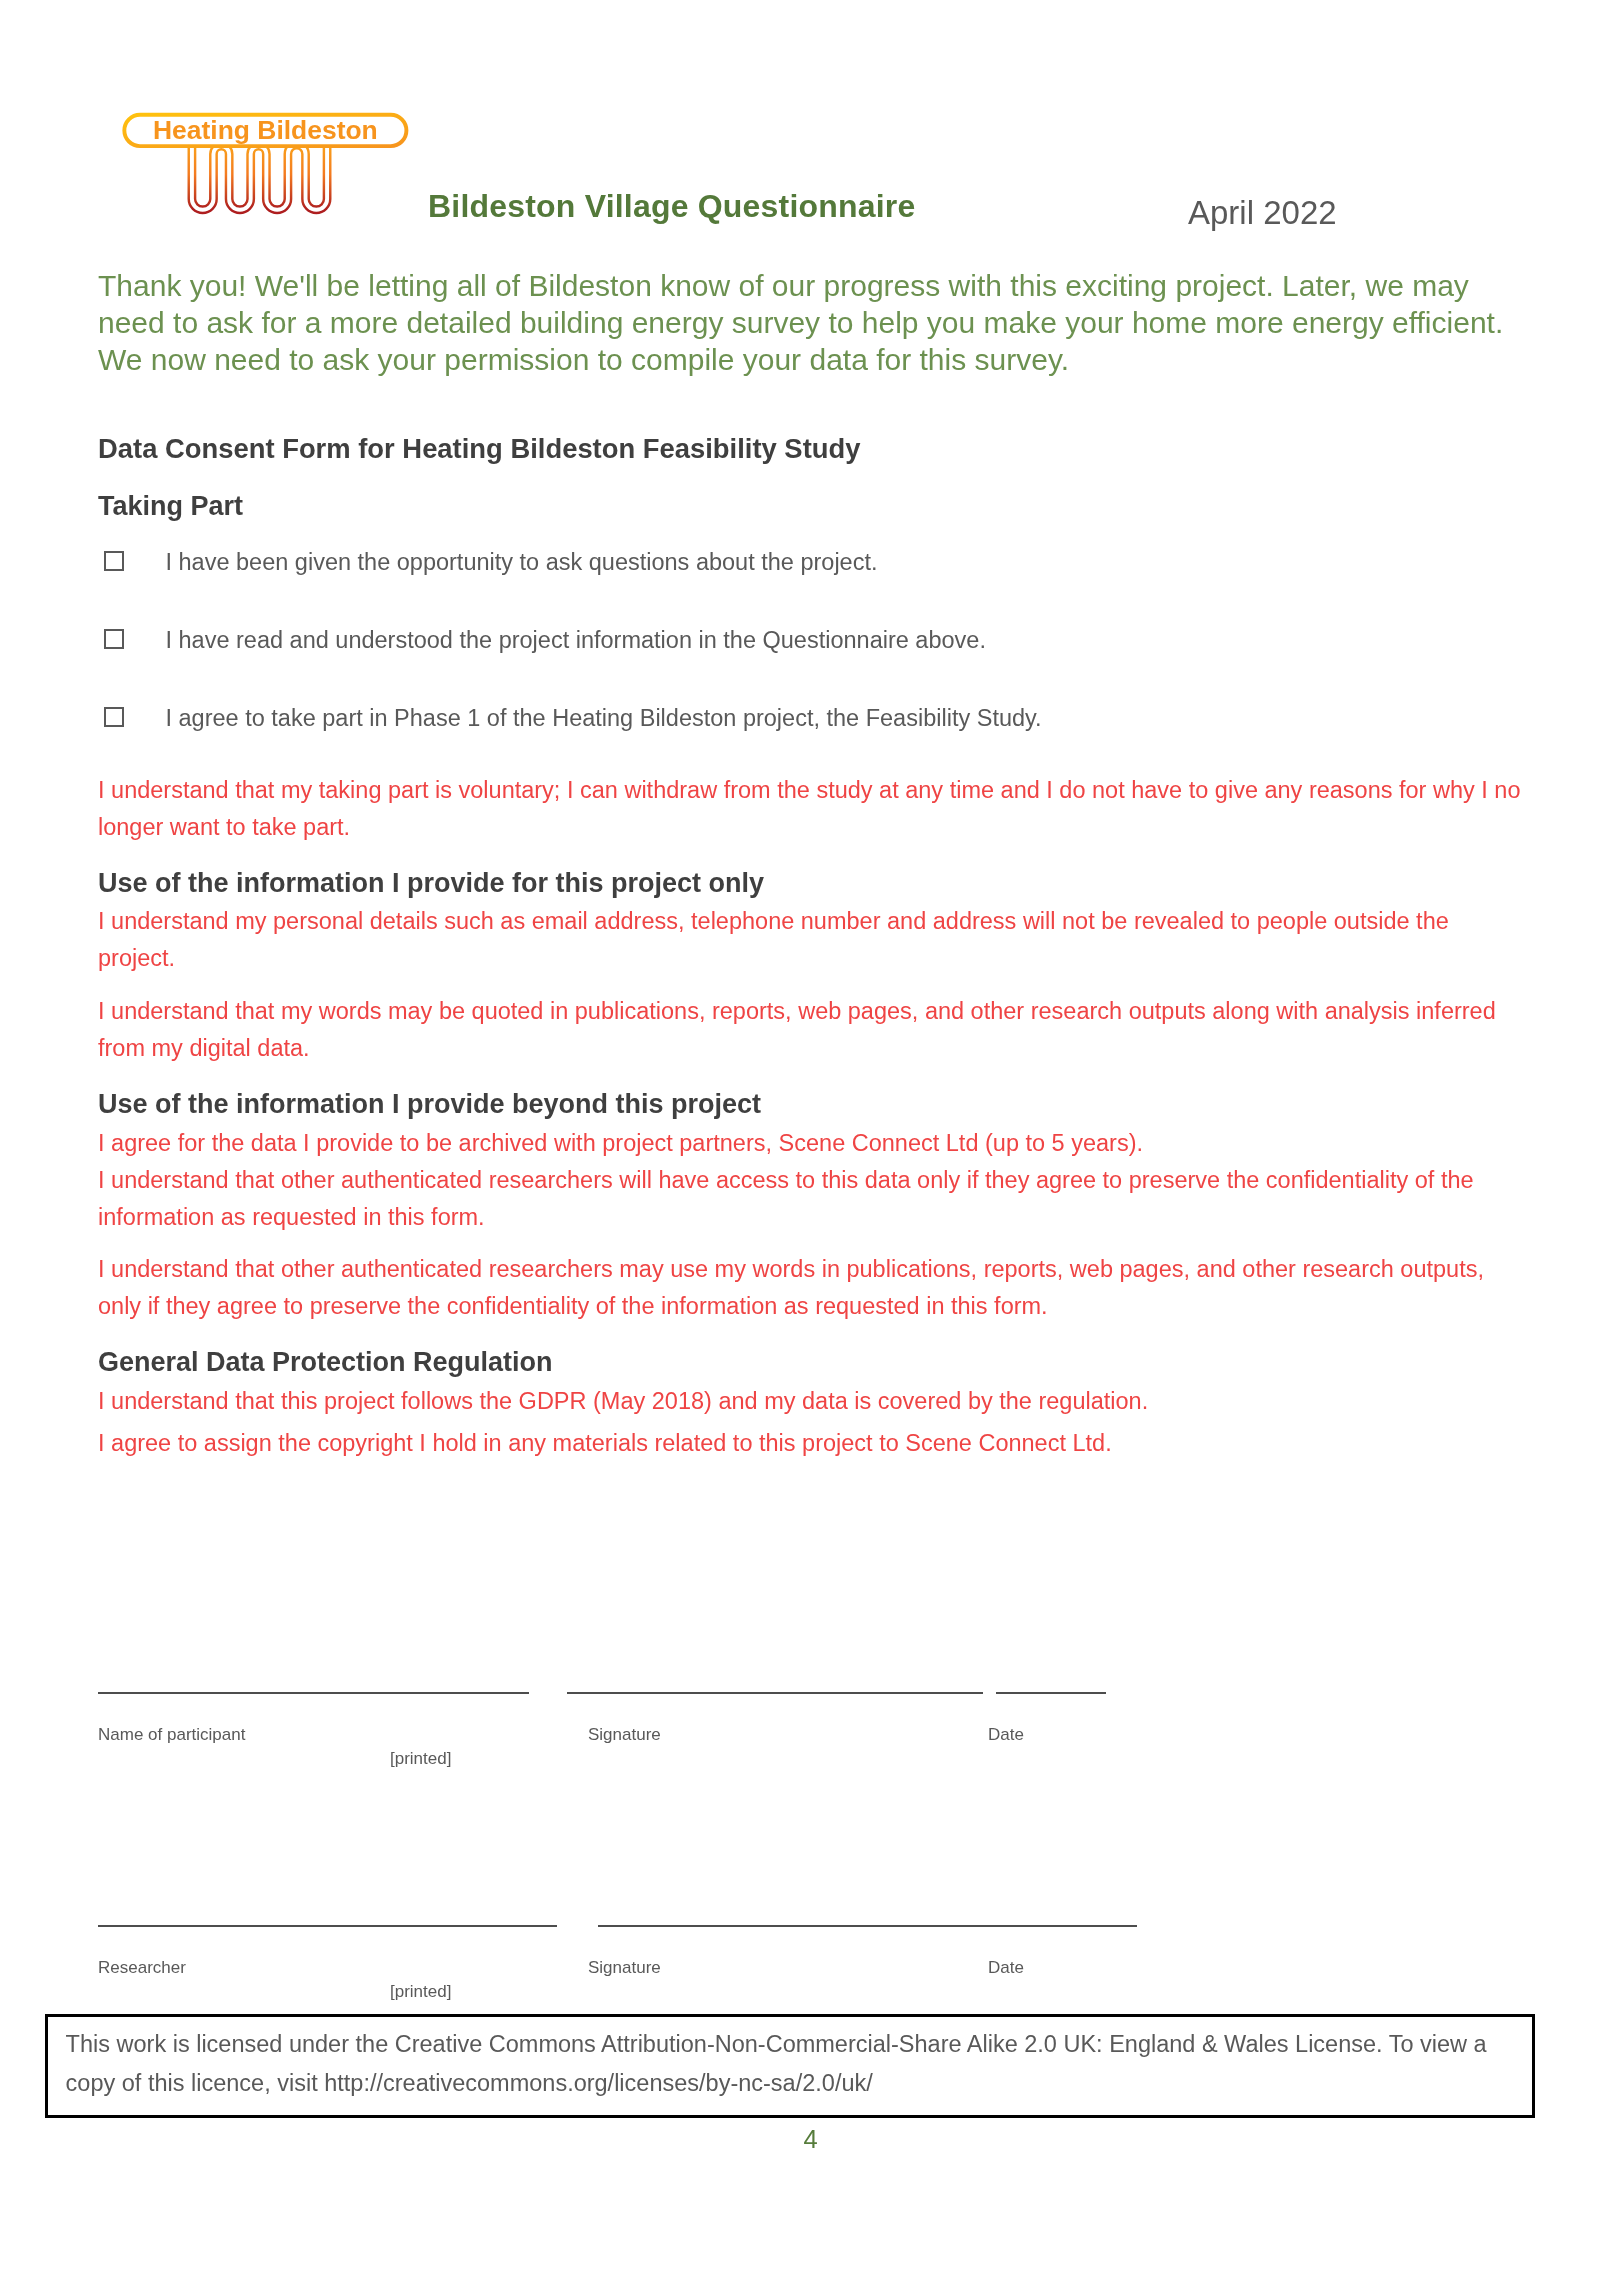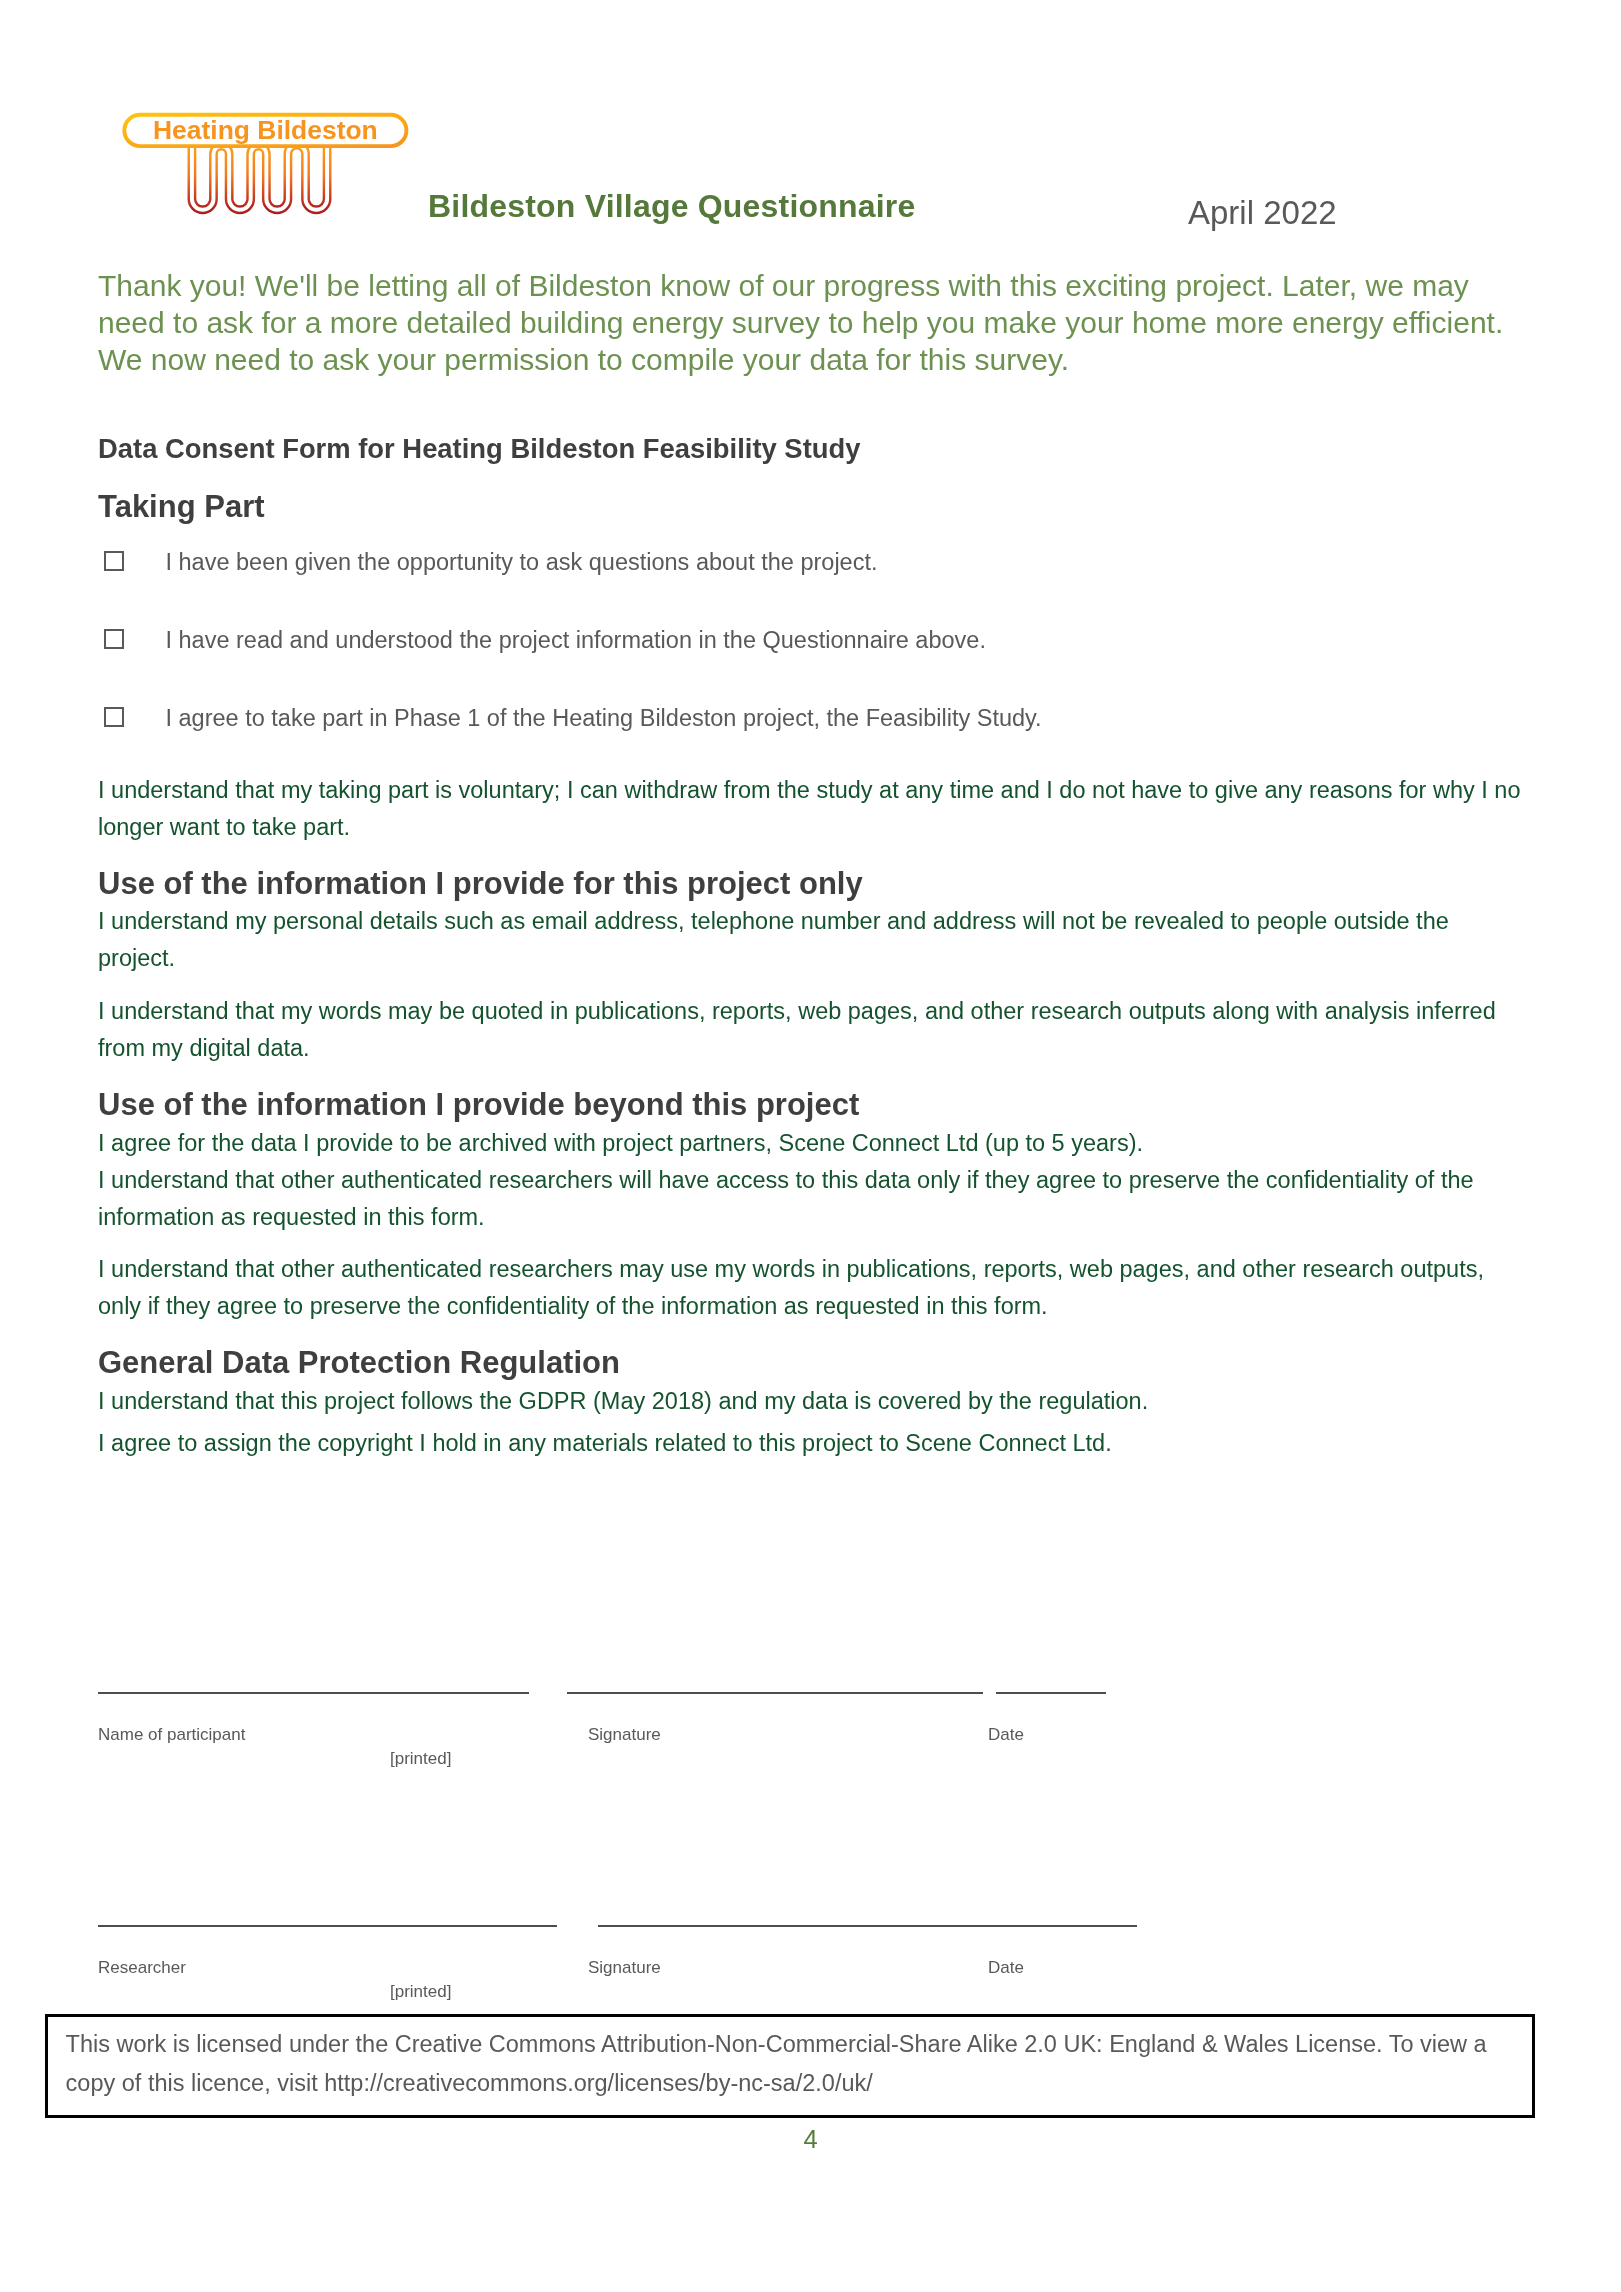--- a/index.html
+++ b/index.html
@@ -19,23 +19,23 @@
   .doc-title {
     position:absolute; left:428px; top:188px;
     font-size:32px; font-weight:bold; color:#54793A; letter-spacing:0.2px;
   }
   .doc-date { position:absolute; left:1188px; top:194px; font-size:33px; color:#595959; }
 
   
   .content { position:absolute; left:98px; top:267px; width:1423px; }
   .intro { color:#6C9150; font-size:30px; line-height:37px; }
   .form-title { margin-top:55px; font-size:27.4px; font-weight:bold; color:#3F3F3F; line-height:31px; }
-  h2.sec { font-size:31px; font-weight:bold; color:#3F3F3F; line-height:31px; }
+  h2.sec { font-size:27px; font-weight:bold; color:#3F3F3F; line-height:31px; }
   .h-taking { margin-top:27.4px; }
-  p.body { font-size:23.5px; line-height:37px; color:#14532d; white-space:pre-line; }
+  p.body { font-size:23.5px; line-height:37px; color:#ef4444; white-space:pre-line; }
 
   .check-row { display:flex; align-items:flex-start; margin-top:21.6px; min-height:37px; }
   .check-row + .check-row { margin-top:41px; }
   .cb {
     flex:0 0 auto; width:20.6px; height:20.6px; margin:6.9px 0 0 5.9px;
     border:2px solid #595959; background:#fff; cursor:pointer;
   }
   .cb-label { margin-left:41px; font-size:23.5px; line-height:37px; color:#595959; }
 
   .note { margin-top:35px; }

